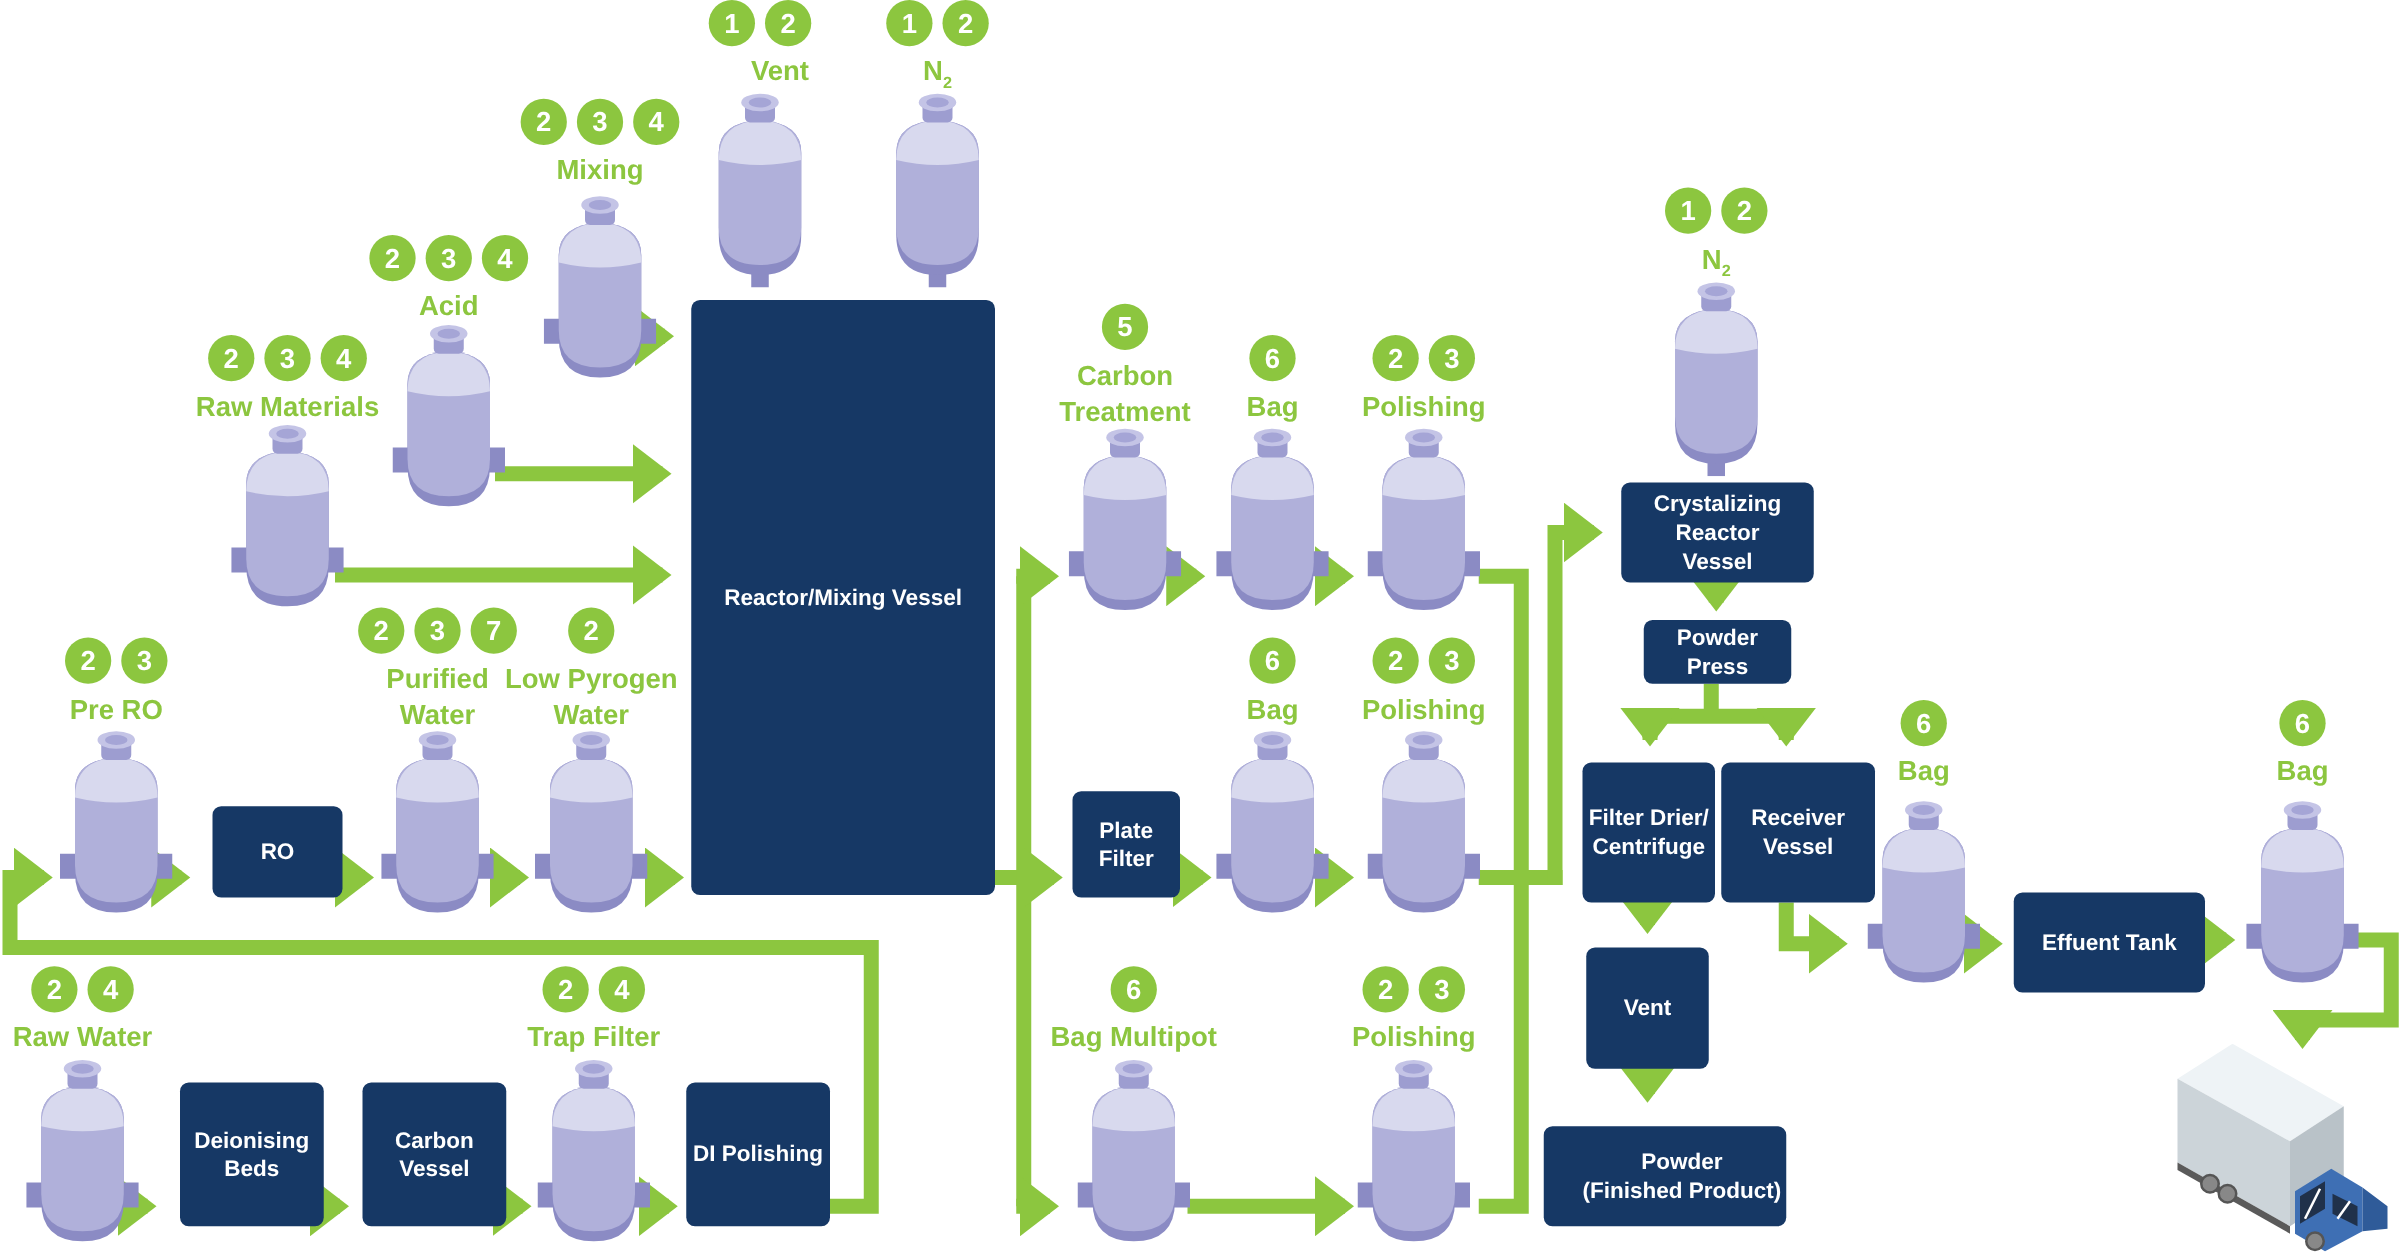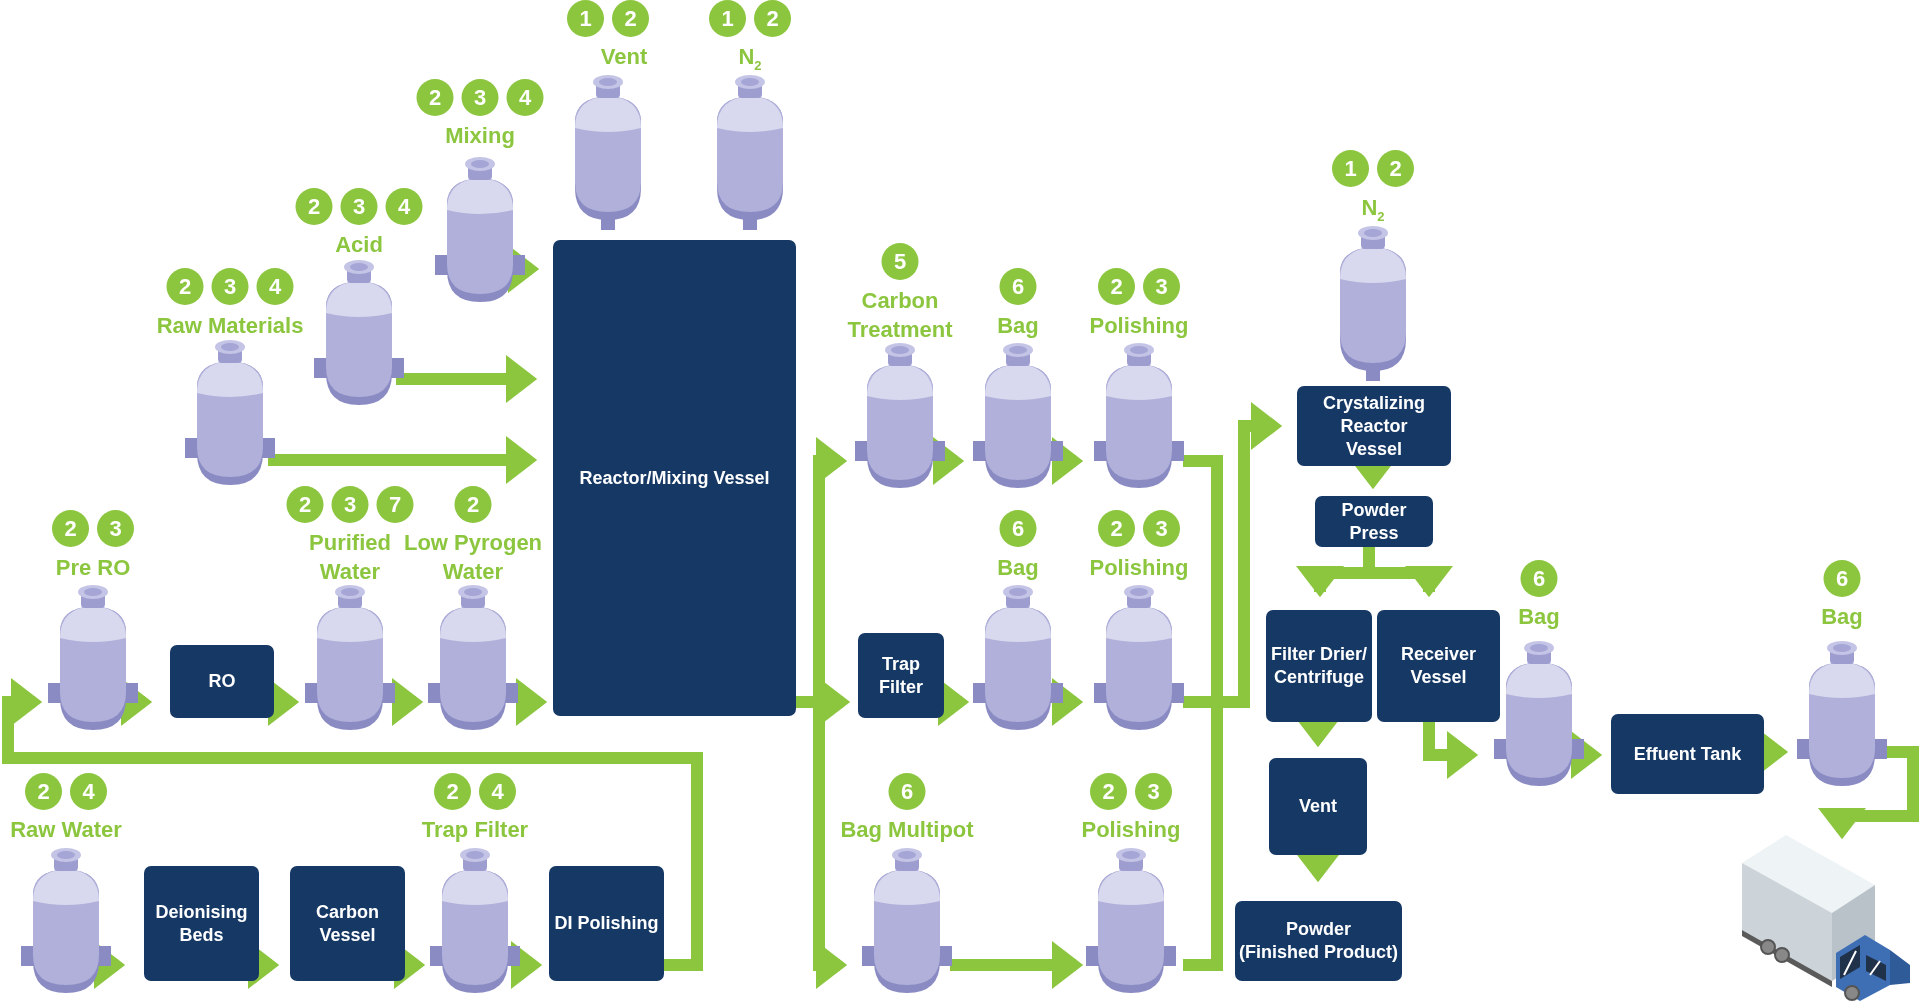--- a/index.html
+++ b/index.html
@@ -68,32 +68,32 @@
 </svg>
 
 <div class="box" style="left:553px;top:240px;width:243px;height:476px;">Reactor/Mixing Vessel</div>
 
 <div class="box" style="left:170px;top:645px;width:104px;height:73px;">RO</div>
 <div class="box" style="left:144px;top:866px;width:115px;height:115px;">Deionising
 Beds</div>
 <div class="box" style="left:290px;top:866px;width:115px;height:115px;">Carbon
 Vessel</div>
 <div class="box" style="left:549px;top:866px;width:115px;height:115px;text-align:center;">DI Polishing</div>
-<div class="box" style="left:858px;top:633px;width:86px;height:85px;">Trap
+<div class="box" style="left:858px;top:633px;width:86px;height:85px;">Plate
 Filter</div>
 <div class="box" style="left:1297px;top:386px;width:154px;height:80px;">Crystalizing
 Reactor
 Vessel</div>
 <div class="box" style="left:1315px;top:496px;width:118px;height:51px;">Powder Press</div>
 <div class="box" style="left:1266px;top:610px;width:106px;height:112px;">Filter Drier/
 Centrifuge</div>
 <div class="box" style="left:1377px;top:610px;width:123px;height:112px;">Receiver
 Vessel</div>
 <div class="box" style="left:1269px;top:758px;width:98px;height:97px;">Vent</div>
-<div class="box" style="left:1235px;top:901px;width:167px;height:80px;">Powder
+<div class="box" style="left:1235px;top:901px;width:167px;height:80px;padding-left:27px;">Powder
 (Finished Product)</div>
 <div class="box" style="left:1611px;top:714px;width:153px;height:80px;">Effuent Tank</div>
 
 <div id="stations">
     <div class="badges" style="left: 608px; top: 0px;">
       <div class="badge">1</div>
       <div class="badge">2</div>
     </div>
     <div class="lbl" style="left: 624px; top: 42px; text-align: center;"><span>Vent</span></div>
     <div class="vessel" style="left: 608px; top: 70px;"><svg viewBox="0 0 90 160" width="90" height="160">

